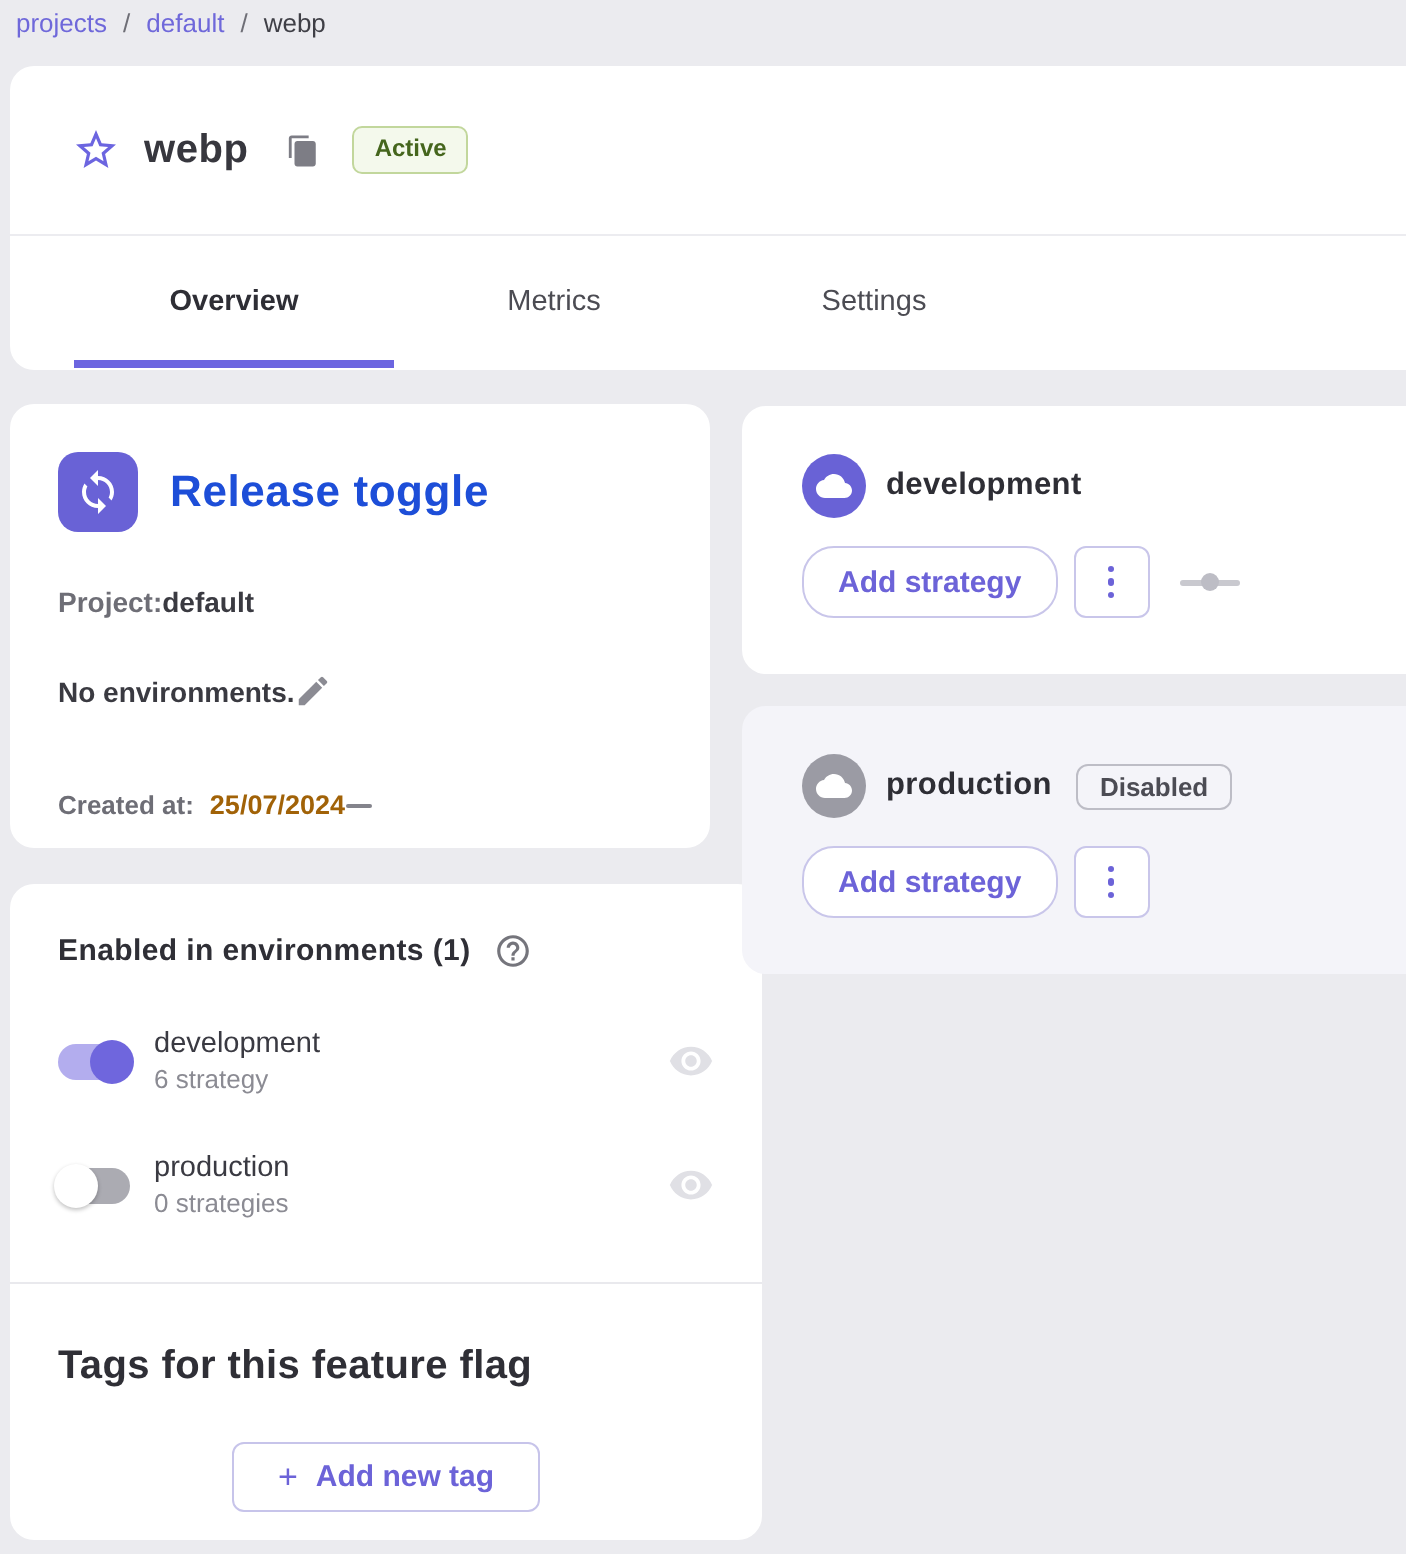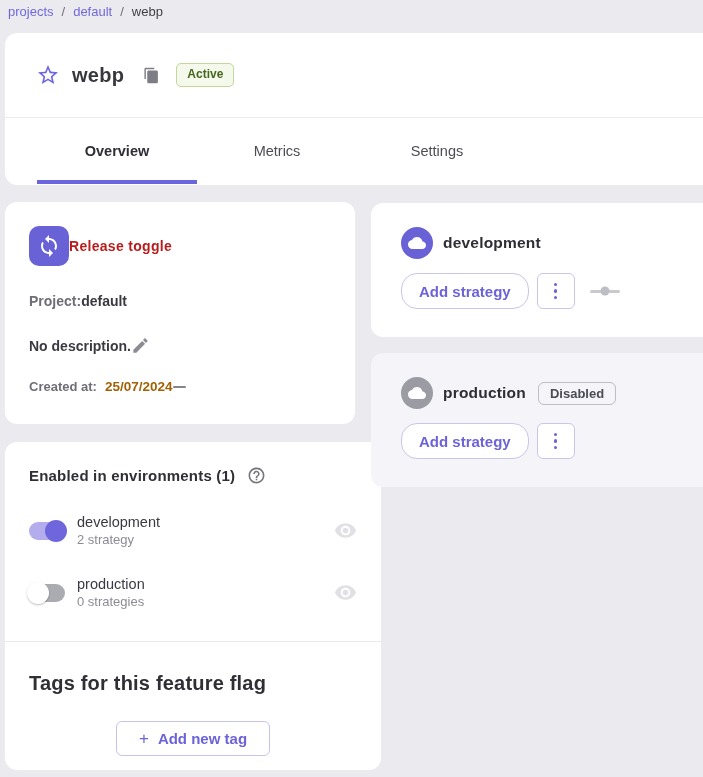--- a/index.html
+++ b/index.html
@@ -54,28 +54,28 @@
   
   .meta-card {
     position:absolute; left:5px; top:202px; width:350px; height:222px;
     background:#fff; border-radius:12px; padding:24px;
   }
   .meta-head { display:flex; align-items:center; }
   .type-icon {
     width:40px; height:40px; border-radius:10px; background:#6962d6;
     display:flex; align-items:center; justify-content:center;
   }
-  .type-label { font-size:14px; color:#b91c1c; margin-left:0; letter-spacing:0.3px; }
+  .type-label { font-size:22px; color:#1d4ed8; margin-left:16px; letter-spacing:0.3px; }
   .meta-row {
     display:flex; justify-content:flex-start; align-items:center;
     margin-top:27px; font-size:14px;font-weight:bold;
   }
   .meta-label { color:#6e6e76; }
   .meta-value { color:#3a3a41; }
-  .created-row { margin-top:24px; }
+  .created-row { margin-top:40px; }
   .created-group { display:flex; align-items:baseline; font-size:13px; }
   .created-value { color:#a16207; font-size:13.5px; margin-left:8px; }
   .icon-btn { cursor:pointer; display:flex; align-items:center; justify-content:center; }
   .minus-glyph { width:13px; height:2px; background:#84848c; border-radius:1px; }
 
   
   .side-card {
     position:absolute; left:5px; top:442px; width:376px; height:328px;
     background:#fff; border-radius:12px; padding-top:24px;
   }
@@ -195,21 +195,21 @@
           <path d="M12 4V1L8 5l4 4V6c3.31 0 6 2.69 6 6 0 1.01-.25 1.97-.7 2.8l1.46 1.46C19.54 15.03 20 13.57 20 12c0-4.42-3.58-8-8-8zm0 14c-3.31 0-6-2.69-6-6 0-1.01.25-1.97.7-2.8L5.24 7.74C4.46 8.97 4 10.43 4 12c0 4.42 3.58 8 8 8v3l4-4-4-4v3z"></path>
         </svg>
     </span>
     <h2 class="type-label">Release toggle</h2>
   </div>
   <div class="meta-row">
     <span class="meta-label">Project:</span>
     <span class="meta-value">default</span>
   </div>
   <div class="meta-row">
-    <span class="meta-value">No description.</span>
+    <span class="meta-value">No environments.</span>
     <span class="icon-btn">
       <svg width="19" height="19" viewBox="0 0 24 24" fill="#8b8b93">
           <path d="M3 17.25V21h3.75L17.81 9.94l-3.75-3.75L3 17.25zM20.71 7.04c.39-.39.39-1.02 0-1.41l-2.34-2.34a.9959.9959 0 0 0-1.41 0l-1.83 1.83 3.75 3.75 1.83-1.83z"></path>
         </svg>
     </span>
   </div>
   <div class="meta-row created-row">
     <span class="created-group">
       <span class="meta-label">Created at:</span>
       <span class="created-value">25/07/2024</span>
@@ -229,21 +229,21 @@
         </svg>
     </span>
   </div>
 
   <div class="env-row">
     <span class="switch on">
         <span class="thumb"></span>
       </span>
     <span class="env-texts">
       <div class="env-name">development</div>
-      <div class="env-strategies">2 strategy</div>
+      <div class="env-strategies">6 strategy</div>
     </span>
     <span class="eye-btn">
       <svg width="23" height="23" viewBox="0 0 24 24" fill="#e0e0e5">
           <path d="M12 4.5C7 4.5 2.73 7.61 1 12c1.73 4.39 6 7.5 11 7.5s9.27-3.11 11-7.5c-1.73-4.39-6-7.5-11-7.5zM12 17c-2.76 0-5-2.24-5-5s2.24-5 5-5 5 2.24 5 5-2.24 5-5 5zm0-8c-1.66 0-3 1.34-3 3s1.34 3 3 3 3-1.34 3-3-1.34-3-3-3z"></path>
         </svg>
     </span>
   </div>
 
   <div class="env-row">
     <span class="switch off">

